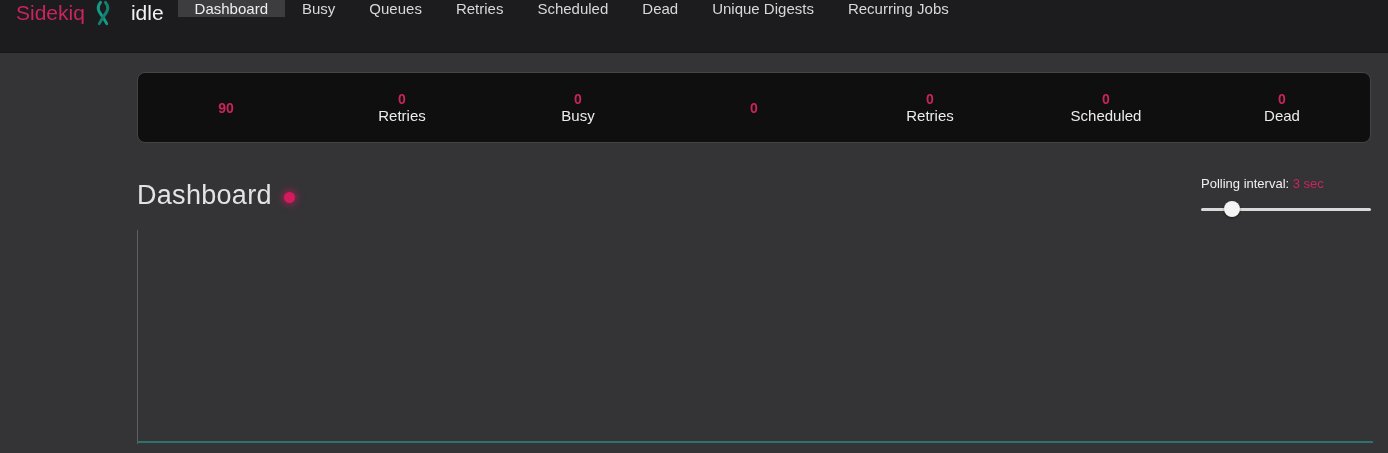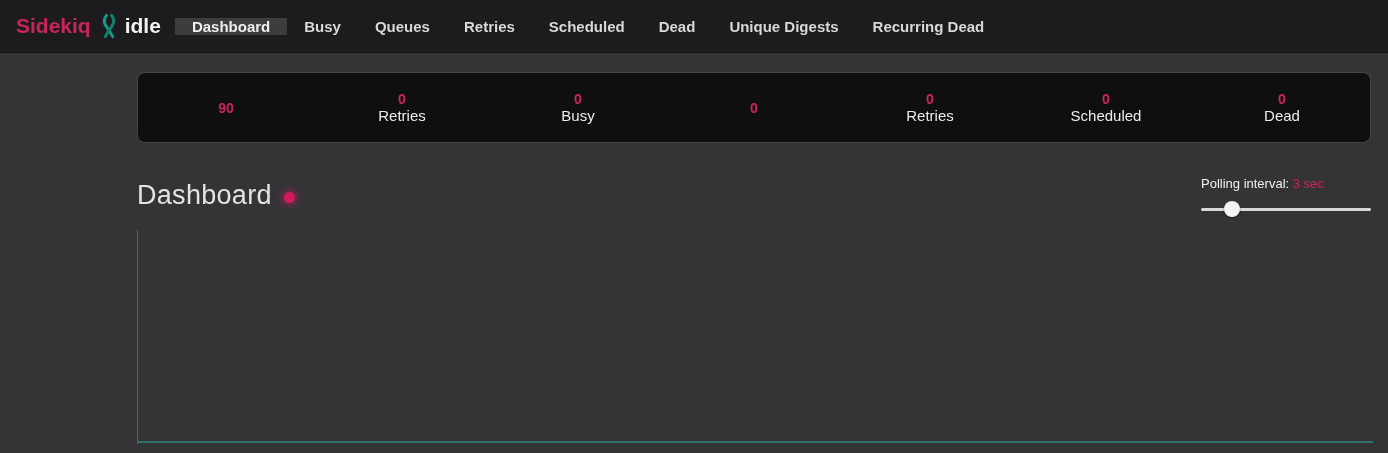--- a/index.html
+++ b/index.html
@@ -8,34 +8,33 @@
     background:#343437;
     font-family:"Liberation Sans", sans-serif;
     color:#e0e0e0;
   }
 
   
   .navbar {
     height:53px;
     background:#1c1c1e;
     display:flex;
-    align-items:center;
+    align-items:flex-start;
     border-bottom:1px solid #161617;
-    font-weight:bold;
   }
   .brand {
     display:flex;
     align-items:center;
     padding:0 14px 0 16px;
     font-size:21px;
     white-space:nowrap;
   }
   .brand-name { color:#c9245d; }
   .brand-icon { margin:0 7px 0 9px; display:inline-flex; align-items:center; }
-  .brand-status { color:#f2f2f2; }
+  .brand-status { color:#f2f2f2;margin-left:12px; }
   .nav-items { display:flex; align-items:stretch; }
   .nav-item {
     display:flex;
     align-items:center;
     padding:0 17px;
     font-size:15px;
     color:#d8d8d8;
     cursor:pointer;
   }
   .nav-item.active { background:#3d3d40; color:#eeeeee; }
@@ -129,21 +128,21 @@
     <span class="brand-status">idle</span>
   </div>
   <div class="nav-items">
     <div class="nav-item active">Dashboard</div>
     <div class="nav-item">Busy</div>
     <div class="nav-item">Queues</div>
     <div class="nav-item">Retries</div>
     <div class="nav-item">Scheduled</div>
     <div class="nav-item">Dead</div>
     <div class="nav-item">Unique Digests</div>
-    <div class="nav-item">Recurring Dead</div>
+    <div class="nav-item">Recurring Jobs</div>
   </div>
 </div>
 
 <div class="container">
 
   <div class="stats-card">
     <div class="stat">
       <div class="stat-value">90</div>
     </div>
     <div class="stat">

